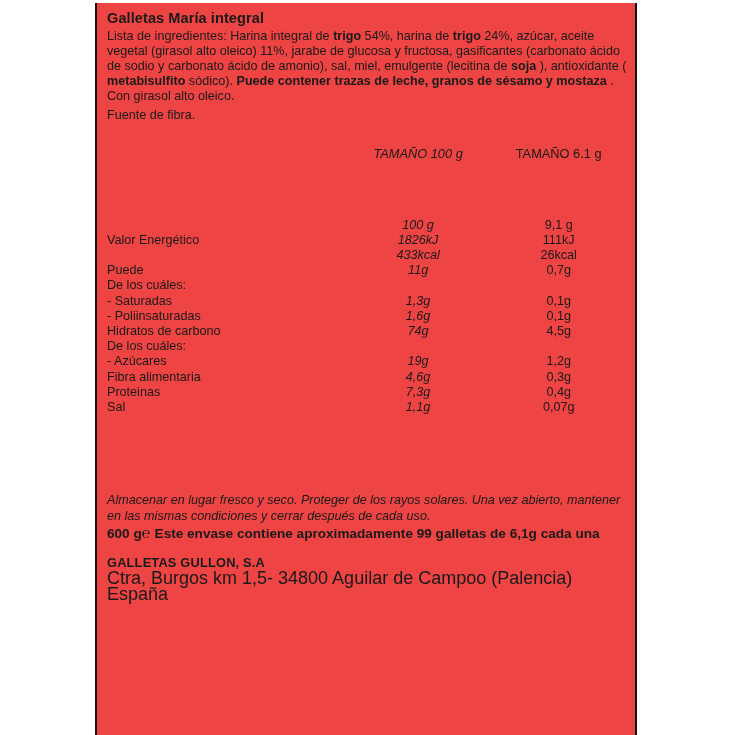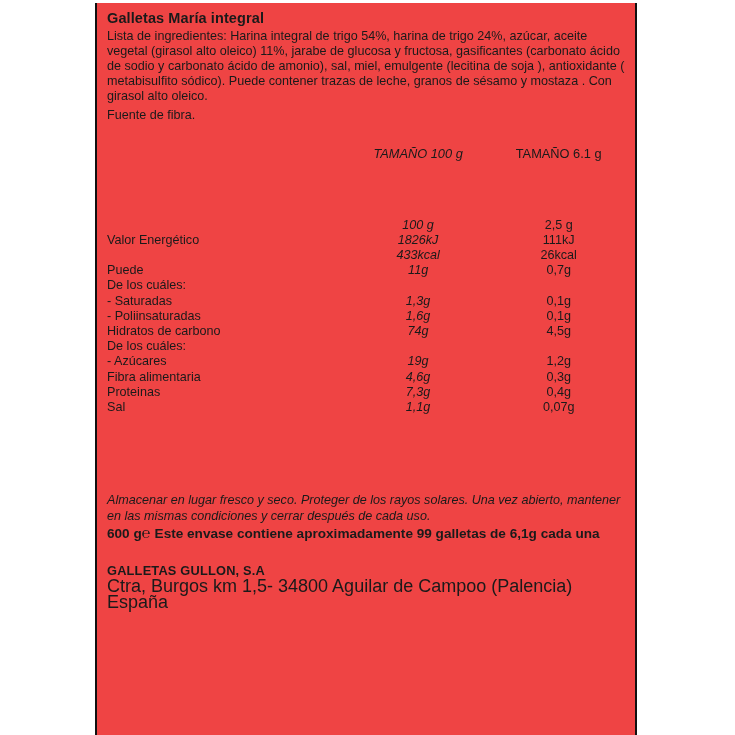--- a/index.html
+++ b/index.html
@@ -37,21 +37,21 @@
     line-height: 18px;
     margin: 0 0 2px 0;
     letter-spacing: 0.1px;
   }
   .ingredients {
     font-size: 12.6px;
     line-height: 15.1px;
     margin: 0;
     text-align: left;
   }
-  .ingredients b { font-weight: normal; text-align: right; }
+  .ingredients b { font-weight: bold; text-align: right; }
   .fiber-source {
     font-size: 12.6px;
     line-height: 15.1px;
     margin: 4px 0 0 0;
   }
 
   
   .nutri-table {
     width: 100%;
     border-collapse: collapse;
@@ -89,21 +89,21 @@
   .weight-block {
     font-size: 13.6px;
     font-weight: bold;
     line-height: 18px;
   }
   .estimated-sign {
     font-weight: normal;
     font-size: 15px;
   }
 
-  .company-block { margin-top: 20px; }
+  .company-block { margin-top: 12px; }
   .company-name {
     font-size: 12.8px;
     font-weight: bold;
     line-height: 16px;
     margin: 0;
     letter-spacing: 0.2px;
   }
   .company-addr {
     font-size: 18px;
     line-height: 15.6px;
@@ -131,21 +131,21 @@
 
       <tr class="spacer-big">
         <td></td>
         <td></td>
         <td></td>
       </tr>
 
       <tr>
         <td class="col-label"></td>
         <td class="col-a">100 g</td>
-        <td class="col-b">2,5 g</td>
+        <td class="col-b">9,1 g</td>
       </tr>
 
       <tr>
         <td class="col-label">Valor  Energético</td>
         <td class="col-a">
           <div class="stack">1826kJ</div>
           <div class="stack">433kcal</div>
         </td>
         <td class="col-b">
           <div class="stack">111kJ</div>

